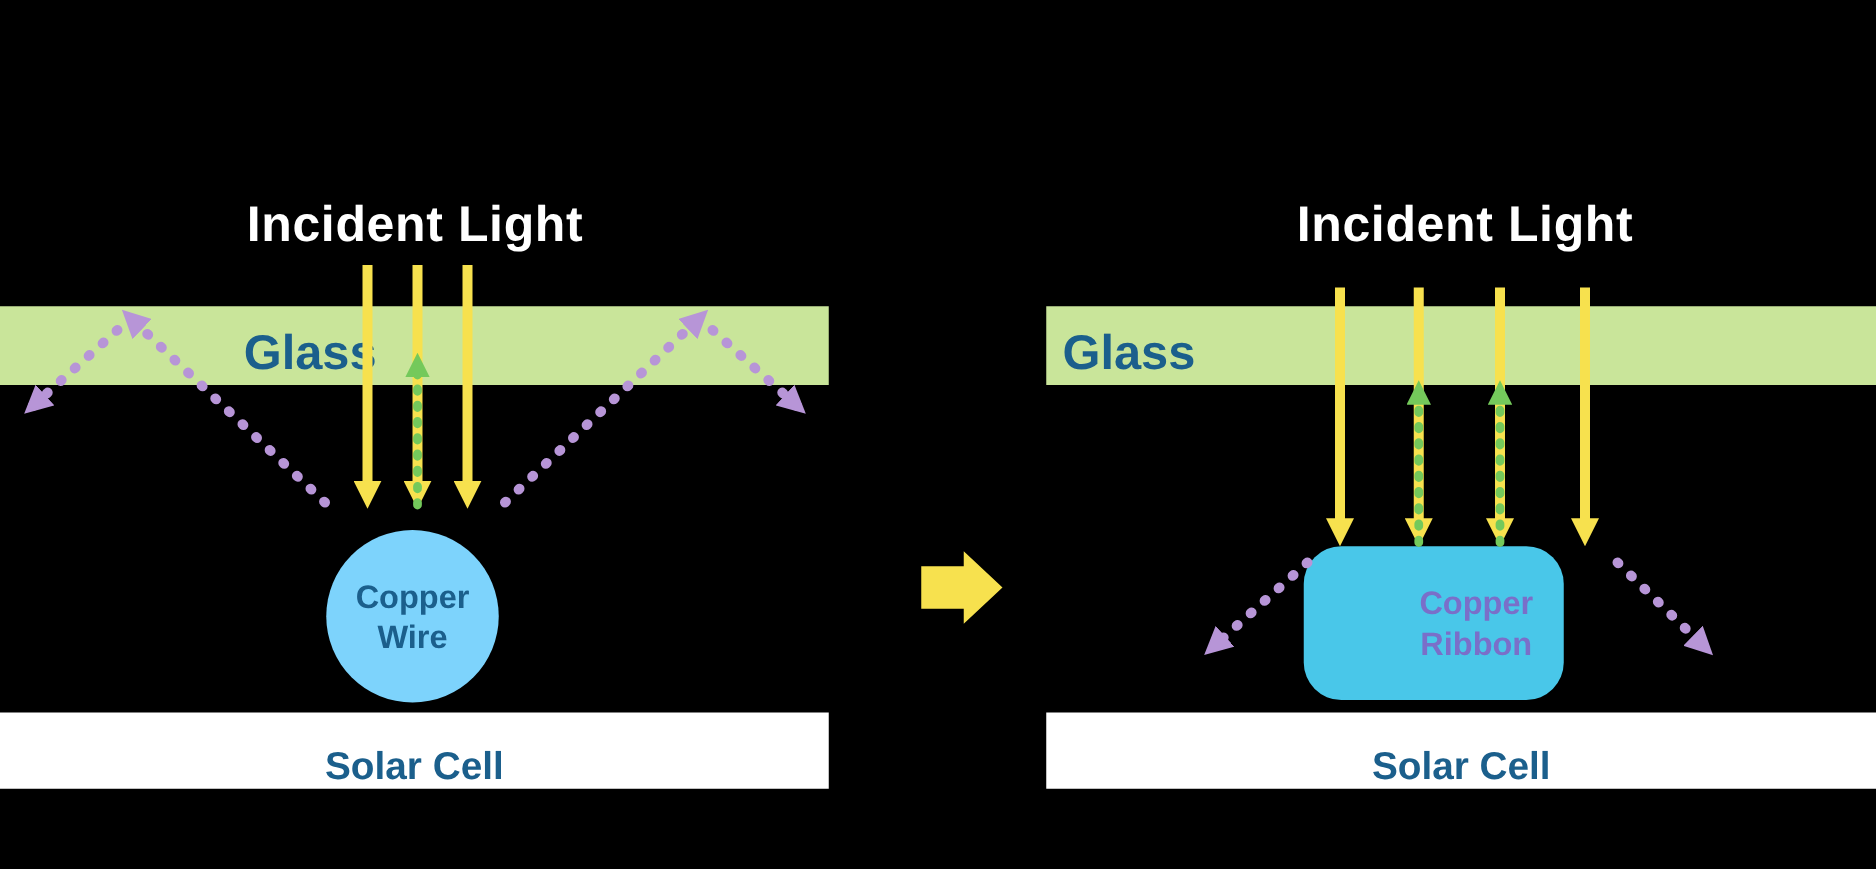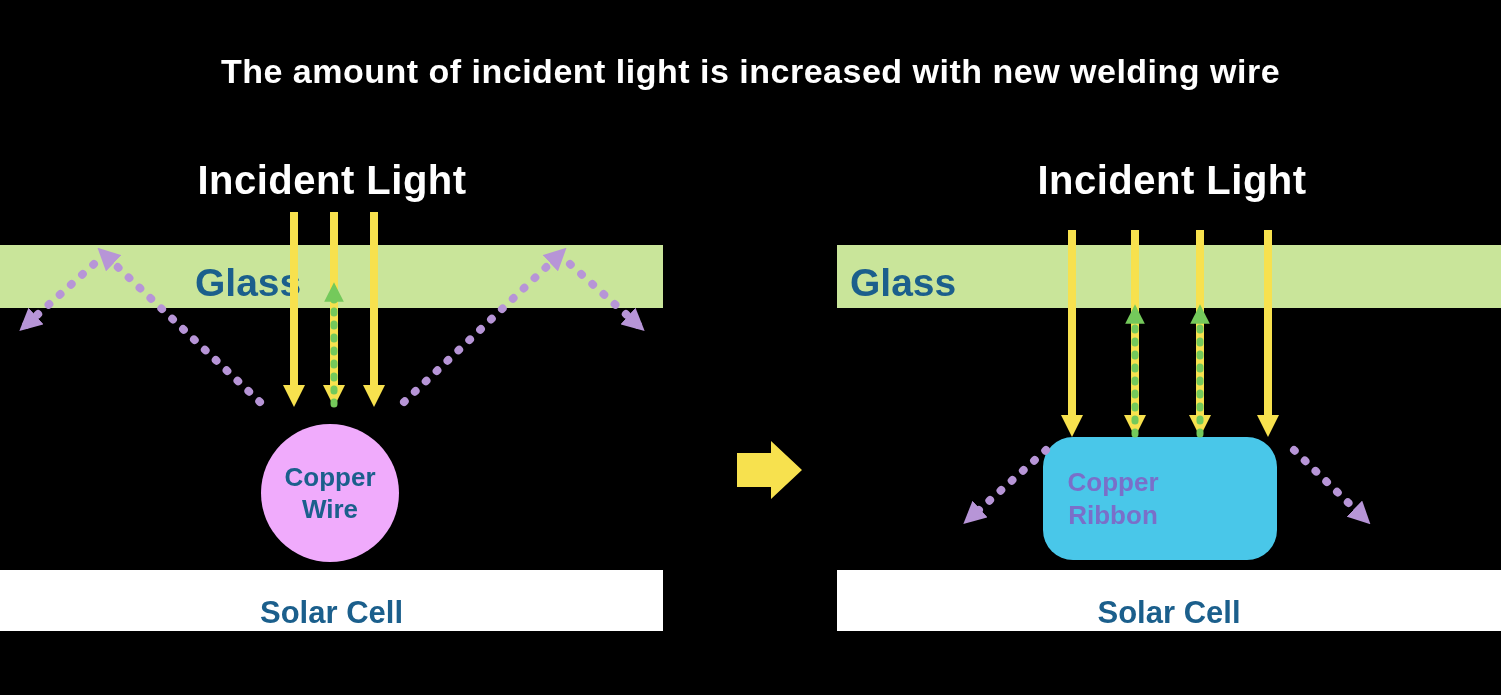--- a/index.html
+++ b/index.html
@@ -52,62 +52,61 @@
   }
   .solar-label {
     color: #1b5f8c;
     font-size: 31px;
     font-weight: bold;
   }
   .copper-circle {
     left: 261px; top: 424px;
     width: 138px; height: 138px;
     border-radius: 50%;
-    background: #f0abfc;
+    background: #7dd3fc;
     display: flex;
     align-items: center;
     justify-content: center;
   }
   .copper-circle .comp-label {
     width: 112px;
     text-align: center;
     color: #1b5f8c;
     font-size: 26px;
     font-weight: bold;
     line-height: 1.25;
   }
   .copper-ribbon {
     left: 1043px; top: 437px;
-    width: 234px; height: 123px;
+    width: 208px; height: 123px;
     border-radius: 30px;
     background: #49c7e9;
     display: flex;
     align-items: center;
-    justify-content: flex-start;
+    justify-content: flex-end;
   }
   .copper-ribbon .comp-label {
     width: 140px;
     text-align: center;
     color: #7a6fc9;
     font-size: 26px;
     font-weight: bold;
     line-height: 1.25;
   }
   svg.rays {
     left: 0; top: 0;
     width: 1501px; height: 695px;
     pointer-events: none;
   }
 </style>
 </head>
 <body>
 
 <div id="canvas">
 
-  <div class="abs title">The amount of incident light is increased with new welding wire</div>
 
   <div class="abs incident-label" style="left:132px;">Incident Light</div>
 
   <div class="abs glass-band" style="left:0; width:663px;"></div>
   <div class="abs glass-label" style="left:195px;">Glass</div>
 
   <div class="abs copper-circle">
     <div class="comp-label">Copper Wire</div>
   </div>
 

